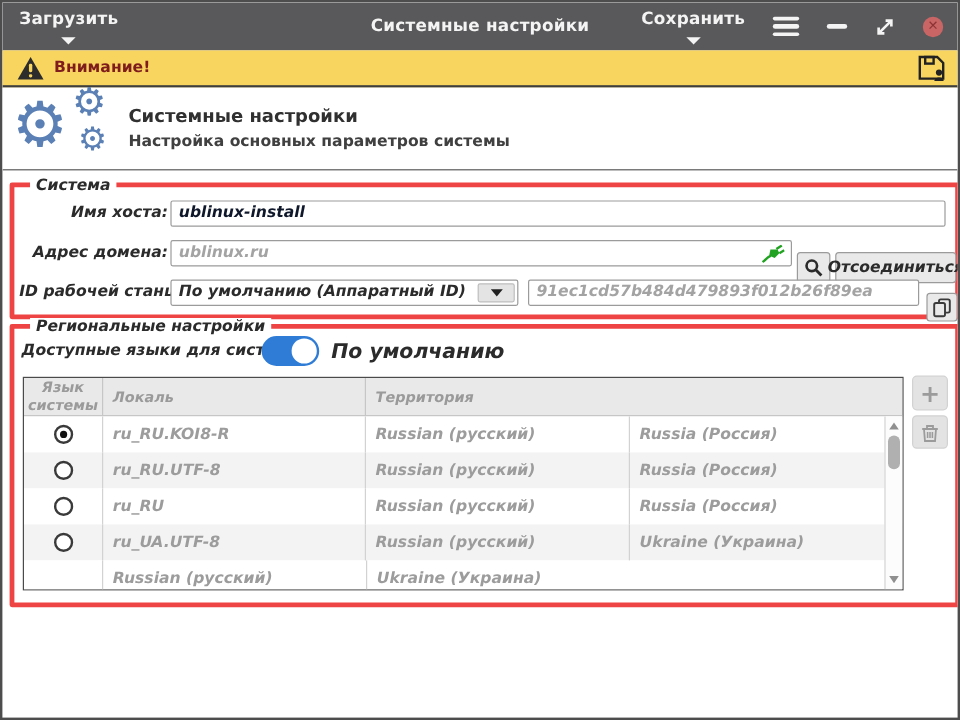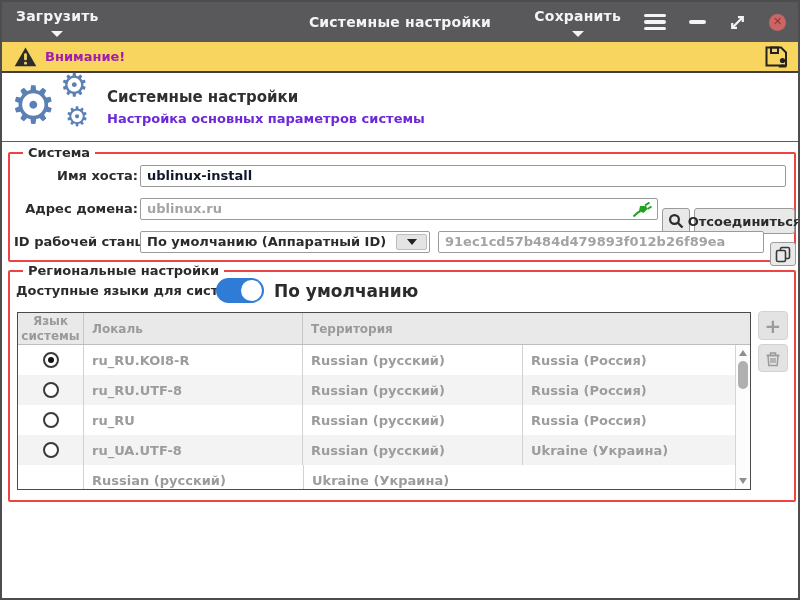--- a/index.html
+++ b/index.html
@@ -17,34 +17,34 @@
   .caret-down{width:0;height:0;border-left:6px solid transparent;border-right:6px solid transparent;border-top:6px solid #f4f4f4;}
   .tb-title{position:absolute;left:0;right:0;text-align:center;pointer-events:none;}
   .tb-right{position:absolute;right:12px;top:0;height:40px;display:flex;align-items:center;gap:23px;}
   .hamburger{display:flex;flex-direction:column;gap:3px;width:22px;}
   .hamburger span{height:3.5px;background:#f4f4f4;border-radius:2px;}
   .min-bar{width:17px;height:3.5px;background:#f4f4f4;border-radius:2px;}
   .close-btn{width:17px;height:17px;border-radius:50%;background:#ca6565;display:flex;align-items:center;justify-content:center;}
   .close-x{color:#8e3434;font-size:11px;font-weight:bold;line-height:1;margin-top:-1px;}
   
   .warnbar{position:absolute;top:40px;left:0;right:0;height:29px;background:#f8d55e;border-bottom:2px solid #3e3e3e;display:flex;align-items:center;}
-  .warn-msg{font-size:13px;font-weight:bold;color:#a21caf;margin-left:8px;}
+  .warn-msg{font-size:13px;font-weight:bold;color:#7f1d1d;margin-left:8px;}
   .warn-icon{margin-left:12px;display:block;}
   .save-disk{position:absolute;right:9px;top:3px;}
   
   .page-header{position:absolute;top:71px;left:0;right:0;height:68px;border-bottom:1px solid #5a5a5a;background:#fff;}
   .app-icon{position:absolute;left:8px;top:2px;width:96px;height:64px;color:#5b80b5;}
   .gear{position:absolute;font-family:"DejaVu Sans",sans-serif;line-height:1;}
   .gear-lg{left:0px;top:4px;font-size:52px;}
   .gear-md{left:50px;top:-6px;font-size:32px;}
   .gear-sm{left:55px;top:28px;font-size:27px;}
   .ph-title{position:absolute;left:105px;top:15px;font-size:15px;font-weight:bold;color:#303030;}
-  .ph-subtitle{position:absolute;left:105px;top:38px;font-size:13px;font-weight:bold;color:#6d28d9;}
-  
-  .groupbox{position:absolute;border:2px solid #ef4444;border-radius:2px;background:#fff;}
+  .ph-subtitle{position:absolute;left:105px;top:38px;font-size:13px;font-weight:bold;color:#404040;}
+  
+  .groupbox{position:absolute;border:4px solid #ef4444;border-radius:2px;background:#fff;font-style:italic;}
   .gb-system{left:6px;top:150px;width:784px;height:106px;}
   .gb-regional{left:6px;top:268px;width:784px;height:228px;}
   .legend{position:absolute;top:-9px;left:13px;background:#fff;padding:0 5px;font-size:13px;font-weight:bold;color:#2b2b2b;}
   .form-row{position:absolute;left:0;right:0;height:26px;}
   .row1{top:9px;} .row2{top:42px;} .row3{top:75px;}
   .f-label{position:absolute;left:4px;width:124px;text-align:right;font-size:13px;font-weight:bold;color:#2b2b2b;line-height:26px;white-space:nowrap;}
   .field{position:absolute;top:2px;height:22px;box-sizing:border-box;border:1px solid #9b9b9b;border-radius:2px;background:#fff;font-size:13px;line-height:20px;padding:0 6px;white-space:nowrap;overflow:hidden;}
   .field.dark{color:#0f172a;font-weight:bold;}
   .field.grey{color:#a3a3a3;font-weight:bold;}
   .hostname-field{left:130px;right:8px;}

